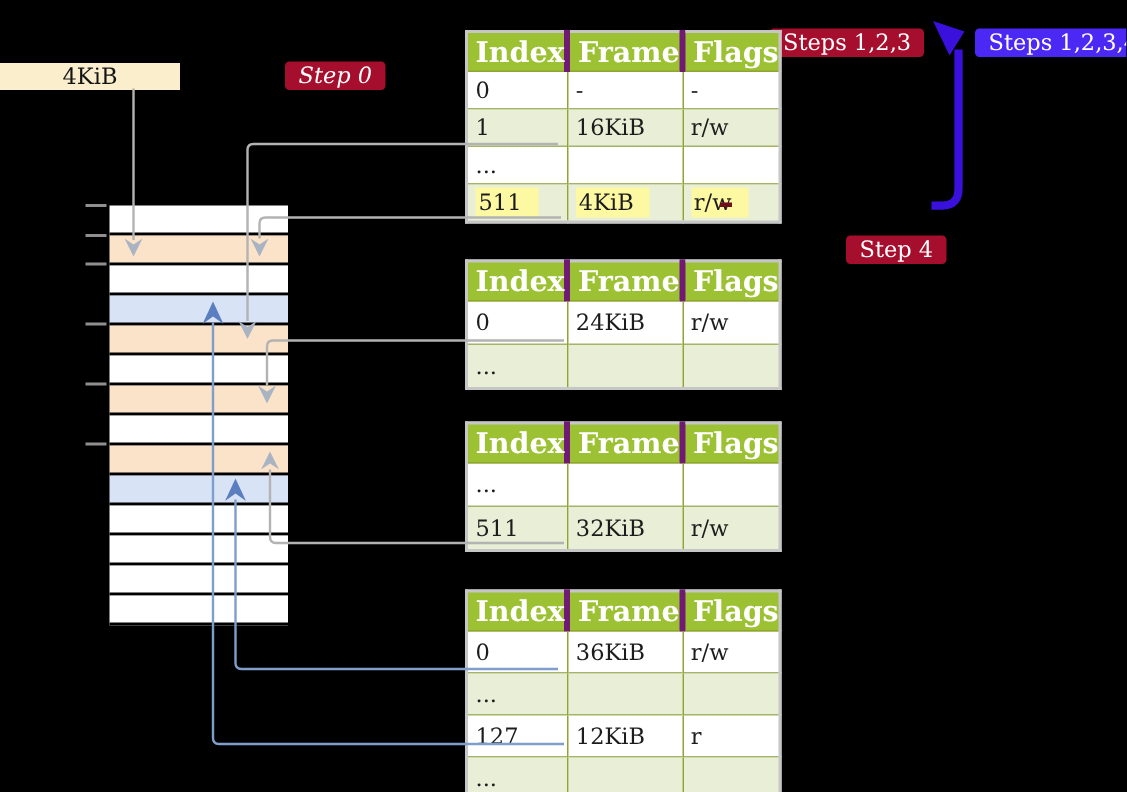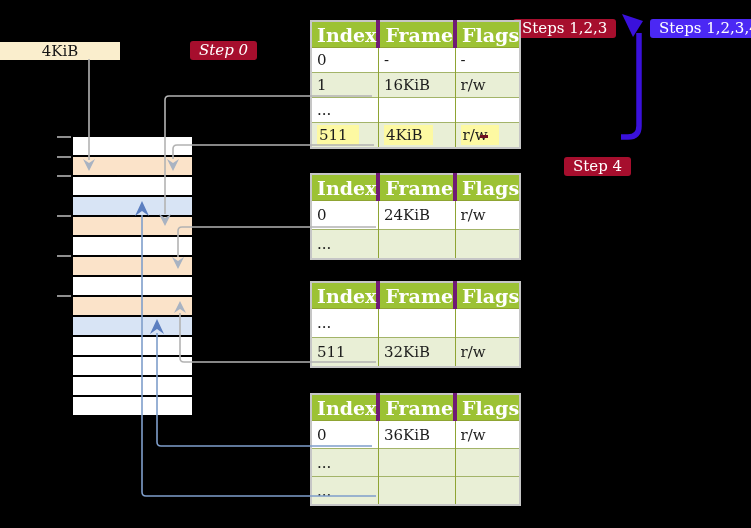--- a/index.html
+++ b/index.html
@@ -192,20 +192,25 @@
       <tr>
         <td>0</td>
         <td>36KiB</td>
         <td>r/w</td>
       </tr>
       <tr class="alt">
         <td>...</td>
         <td></td>
         <td></td>
       </tr>
+      <tr>
+        <td>127</td>
+        <td>12KiB</td>
+        <td>r</td>
+      </tr>
       <tr class="alt">
         <td>...</td>
         <td></td>
         <td></td>
       </tr>
     </tbody>
   </table>
 
   <svg class="overlay" width="751" height="528" viewBox="0 0 751 528">
 

